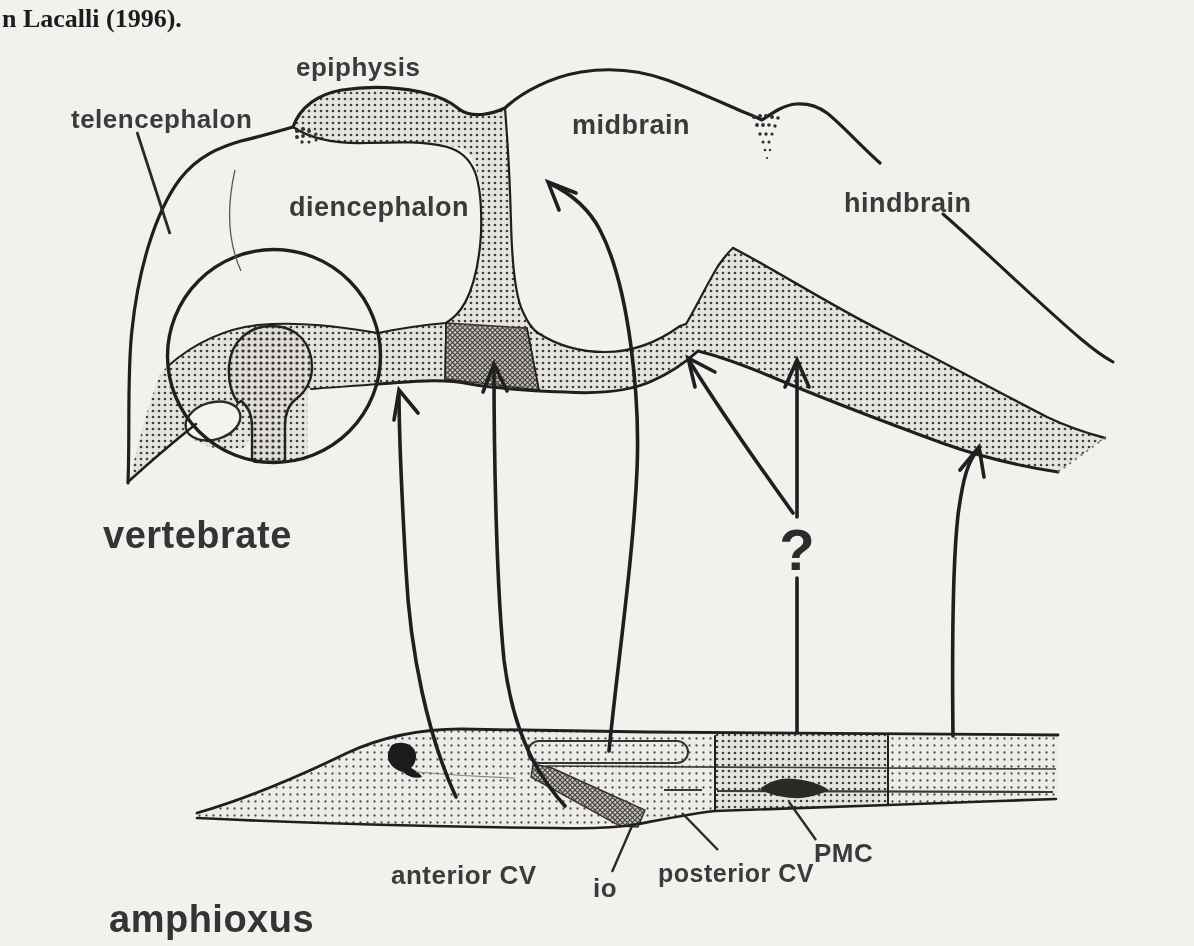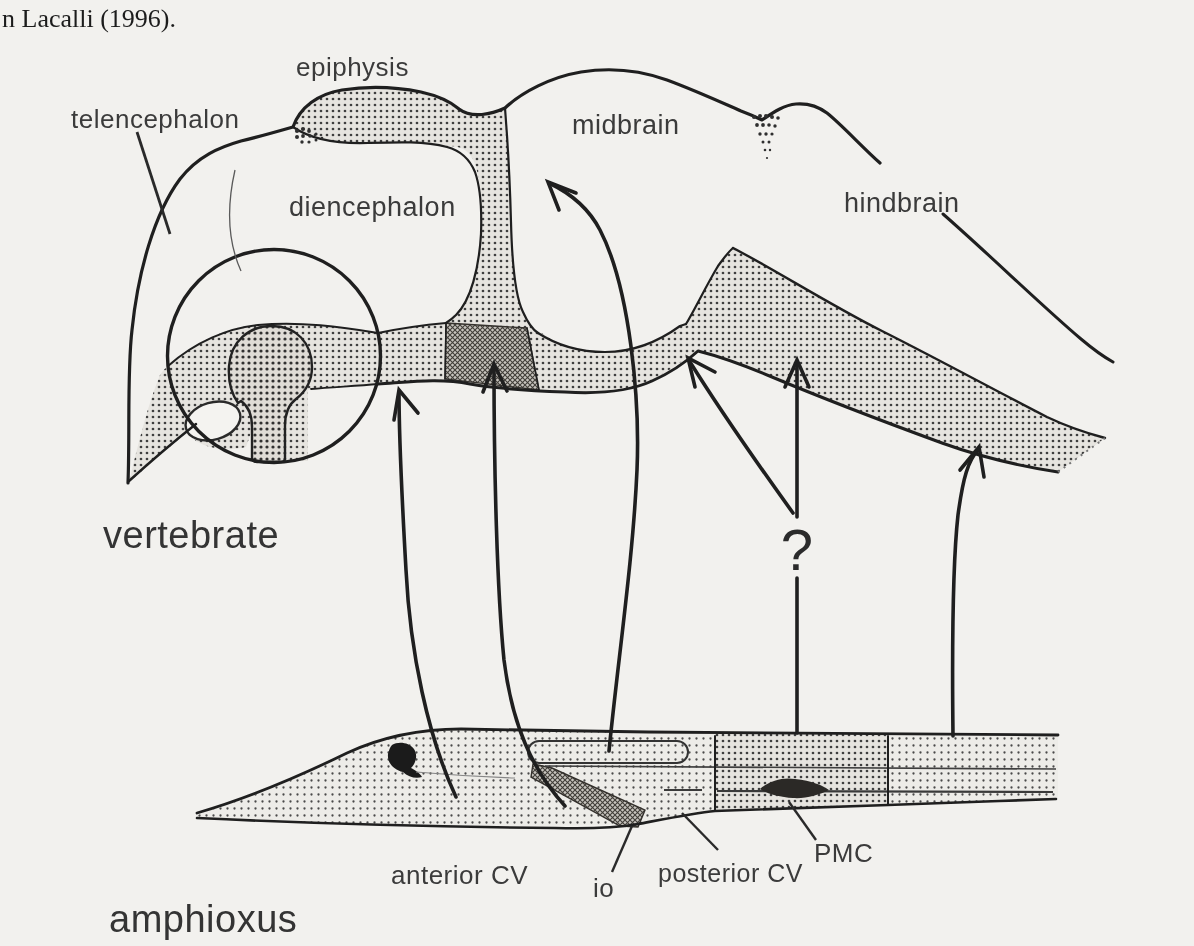--- a/index.html
+++ b/index.html
@@ -1,17 +1,17 @@
 <!DOCTYPE html>
 <html><head>
 <meta charset="utf-8">
 <style>
   html,body{margin:0;padding:0;background:#e8e7e4;}
   .page{position:relative;width:1194px;height:946px;background:#f2f1ee;overflow:hidden;
-        font-family:"Liberation Sans", sans-serif;}
+        font-family:"Liberation Sans", sans-serif;font-weight:bold;}
   svg{display:block;width:1194px;height:946px;}
   text{fill:#3b3b3b;}
   .lbl{font-family:"Liberation Sans", sans-serif;letter-spacing:0.5px;}
   .lbl-lg{font-family:"Liberation Sans", sans-serif;font-size:38px;letter-spacing:0.5px;fill:#343434;}
   .serif{font-family:"Liberation Serif", serif;font-size:26px;fill:#1c1c1c;}
   .qmark{font-family:"Liberation Sans", sans-serif;font-size:58px;fill:#2b2b2b;}
   .ink{stroke:#1f1f1f;fill:none;stroke-linecap:round;stroke-linejoin:round;}
 </style>
 </head>
 <body>

